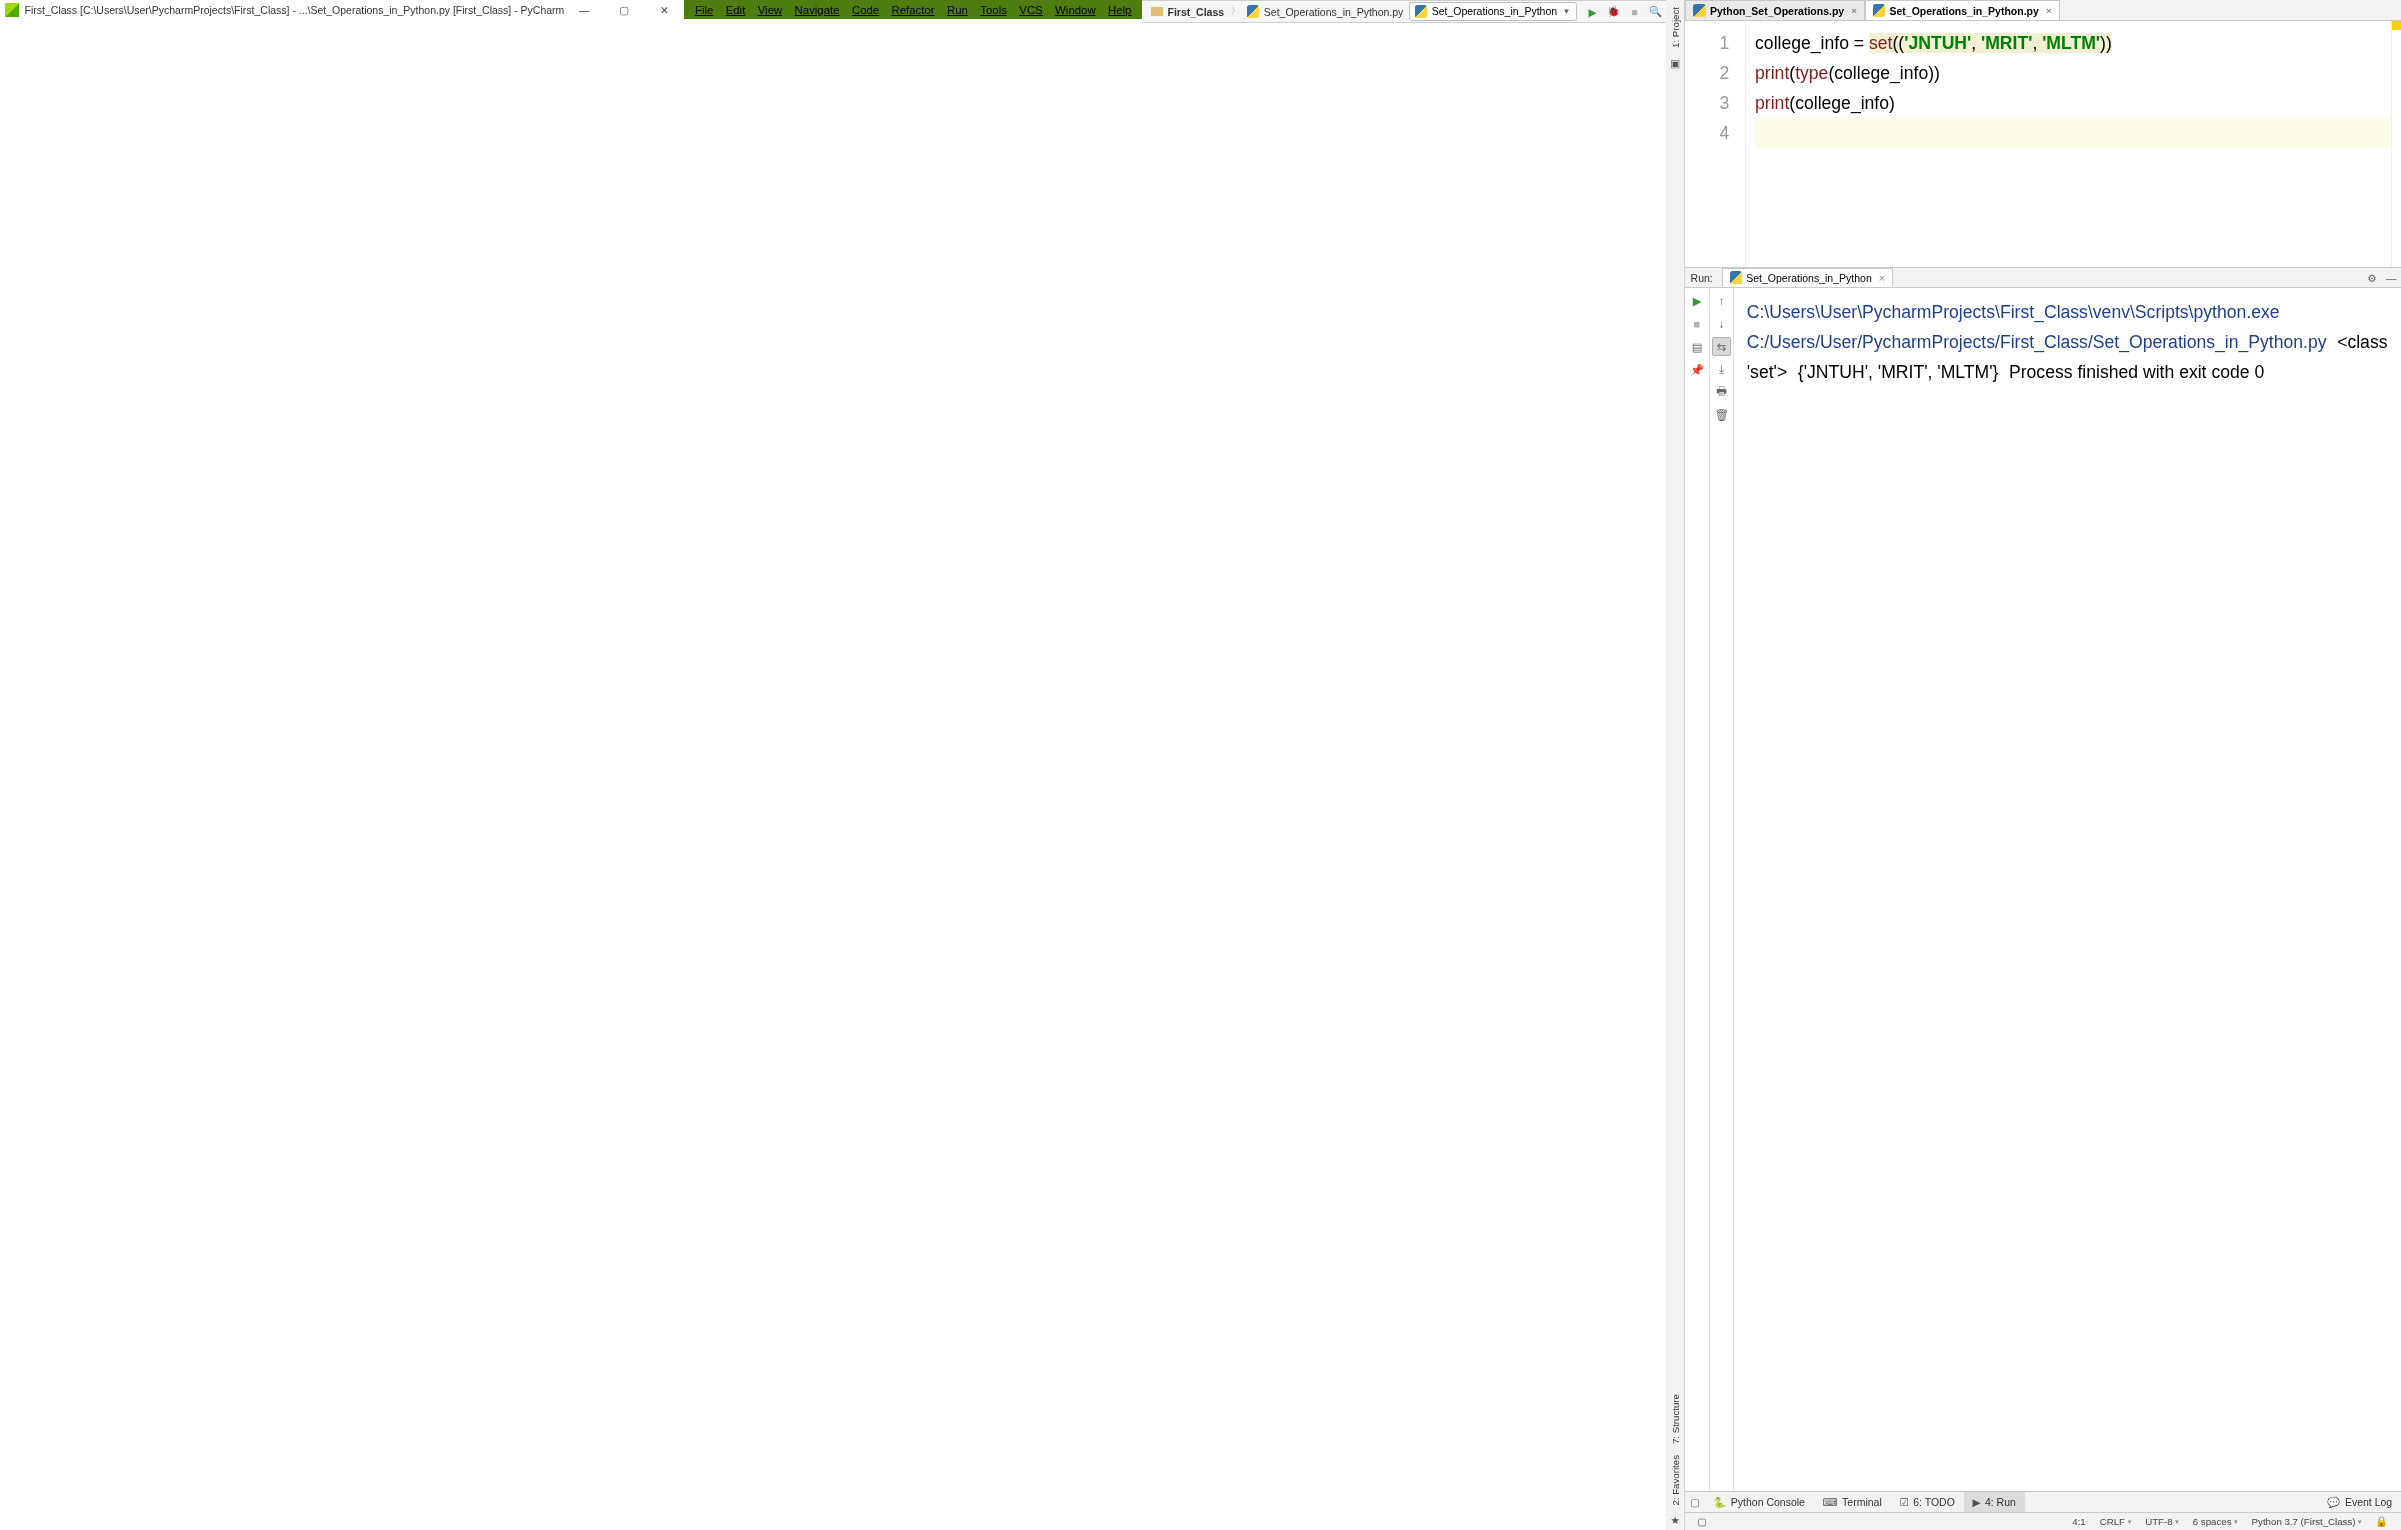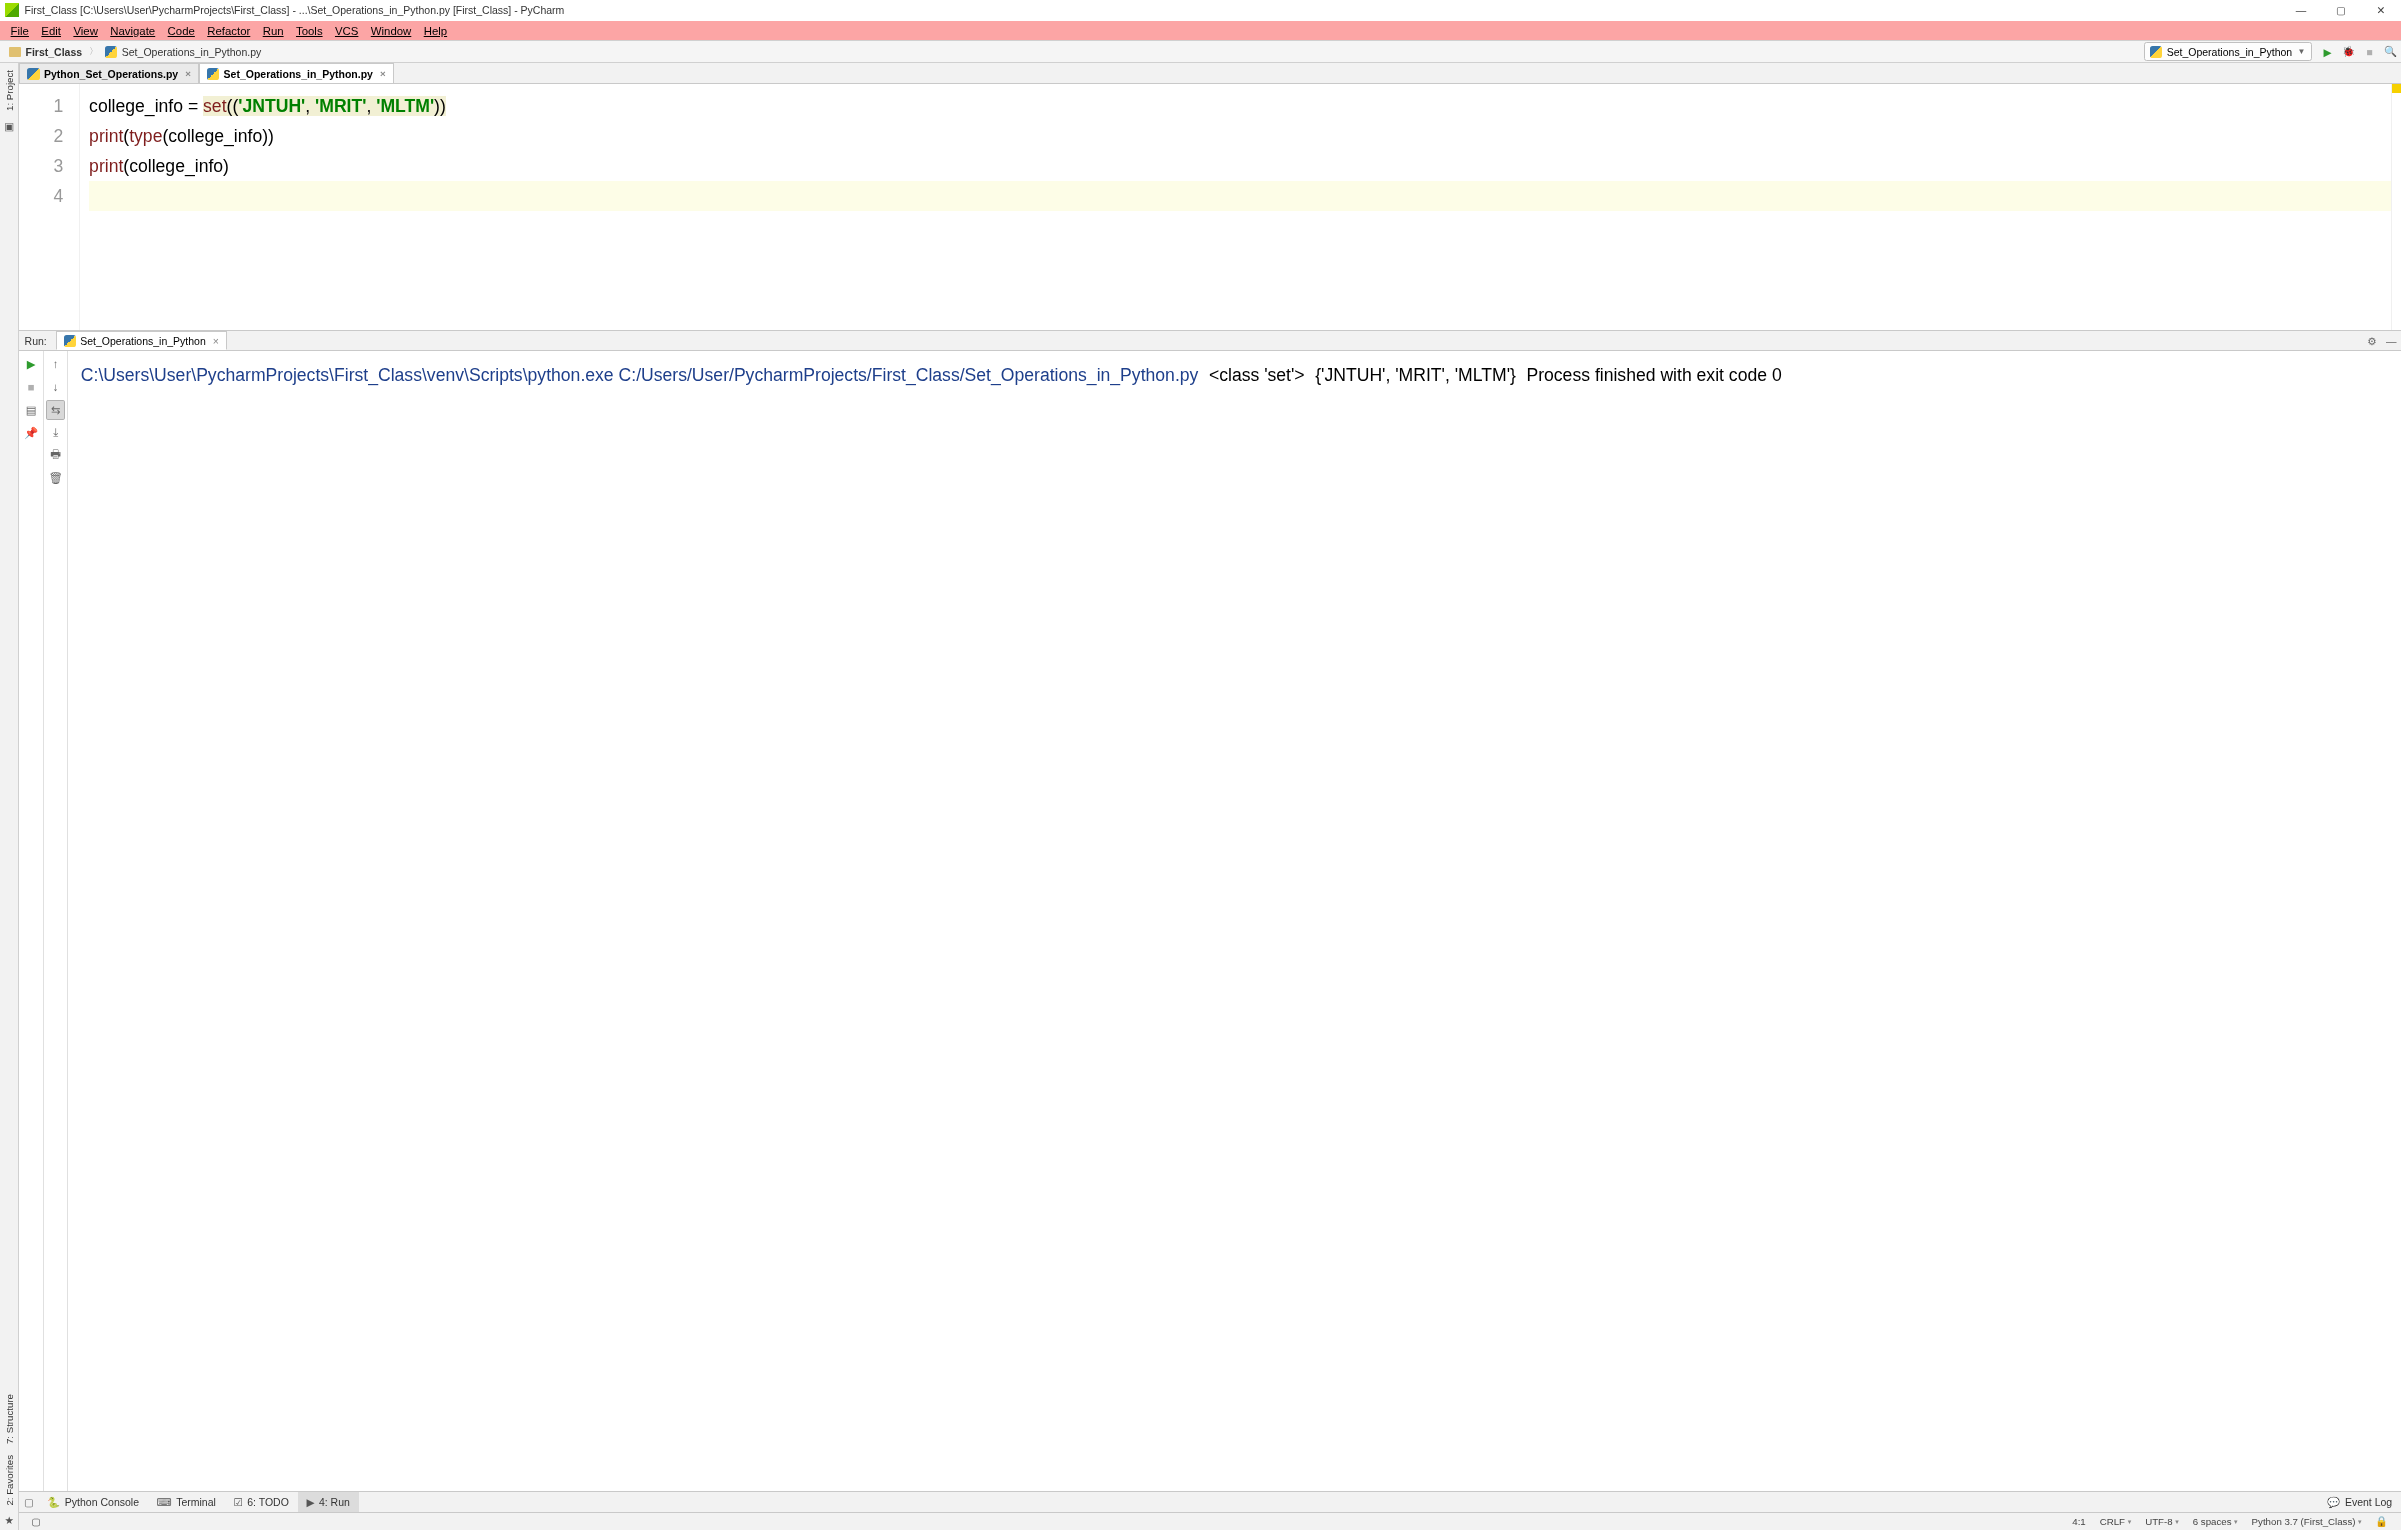--- a/index.html
+++ b/index.html
@@ -1,28 +1,28 @@
 <!DOCTYPE html>
 <html><head>
 <meta charset="utf-8">
 <style>
 * { margin: 0; padding: 0; box-sizing: border-box; font-family: "Segoe UI", Arial, sans-serif; }
 html, body { width: 100%; height: 100%; background: #fff; font-size: 10.5px; color: #000; }
 
-.window { display: flex; flex-direction: column; height: 100vh; }
+.window { display: flex; flex-direction: row; height: 100vh; }
 
 
 .titlebar { height: 21px; display: flex; align-items: center; background: #fff; border-bottom: 0.9px solid #fff; font-size: 10.5px; }
 .titlebar .appicon { width: 14px; height: 14px; margin: 0 5.3px; background: linear-gradient(135deg,#9bdc00 0 50%,#4fa900 50% 100%); display: inline-block; }
 .titlebar .title { flex: 1; color: #333; }
 .titlebar .wbtns { display: flex; }
 .titlebar .wbtn { width: 40px; height: 21px; display: flex; align-items: center; justify-content: center; color: #444; }
 
 
-.menubar { height: 19.3px; display: flex; align-items: center; padding: 0 5.3px; gap: 1.8px; background: #fca5a5; }
+.menubar { height: 19.3px; display: flex; align-items: center; padding: 0 5.3px; gap: 1.8px; background: #4d7c0f; }
 .menubar .menuitem { padding: 1.8px 5.3px; color: #000; font-size: 11.4px; }
 .menubar .menuitem .ul { text-decoration: underline; }
 
 
 .navrow { height: 23px; display: flex; align-items: center; border-top: 0.9px solid #d0d0d0; border-bottom: 0.9px solid #d0d0d0; background: #f5f5f5; padding-left: 3.5px; }
 .navrow .crumb { display: flex; align-items: center; height: 100%; padding: 0 5.3px; font-size: 10.5px; color: #333; border-right: none; }
 .navrow .crumb .foldericon { width: 12.3px; height: 9.7px; background:#e0c070; margin-right:4.4px; display:inline-block; border-radius:0.9px; }
 .navrow .crumb .pyicon { width:12.3px;height:12.3px;margin-right:4.4px;display:inline-block;position:relative; }
 .navrow .crumb .pyicon::before{content:"";position:absolute;inset:0;background:linear-gradient(135deg,#3776ab 0 50%,#ffd43b 50% 100%);border-radius:2.6px;}
 .navrow .chev { color:#999; font-size:8.8px; padding:0 1.8px; }

